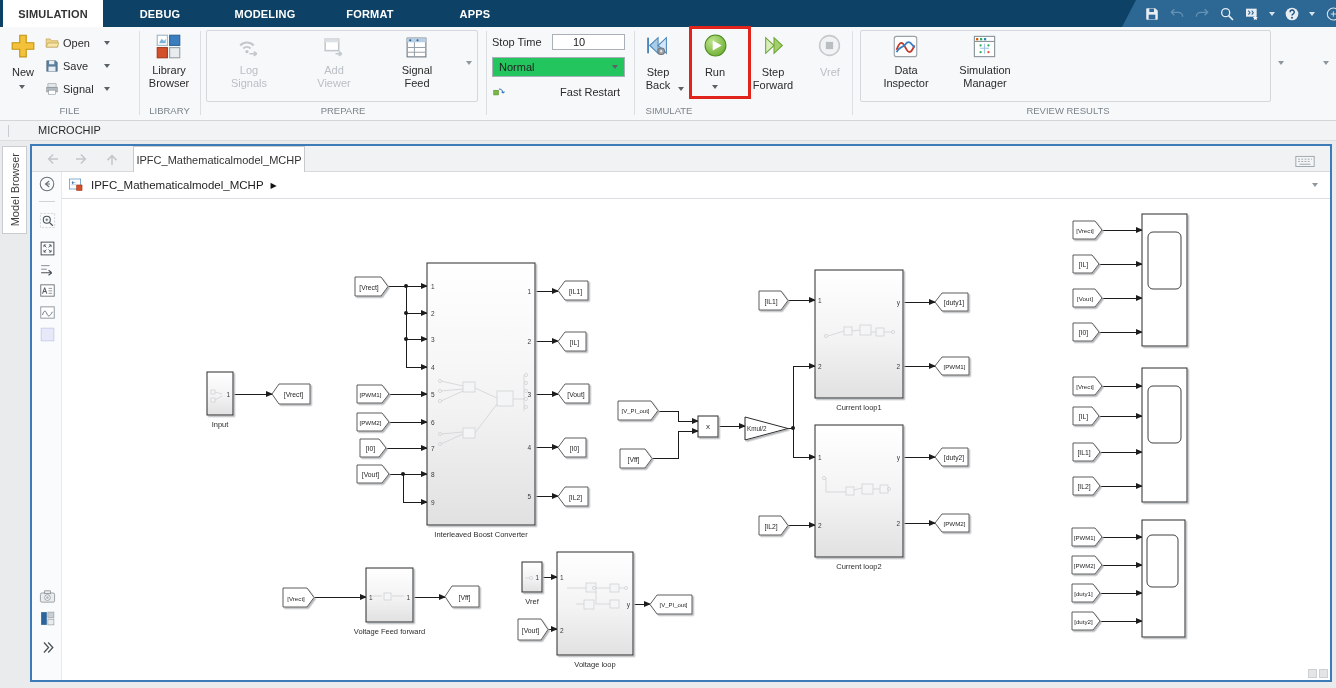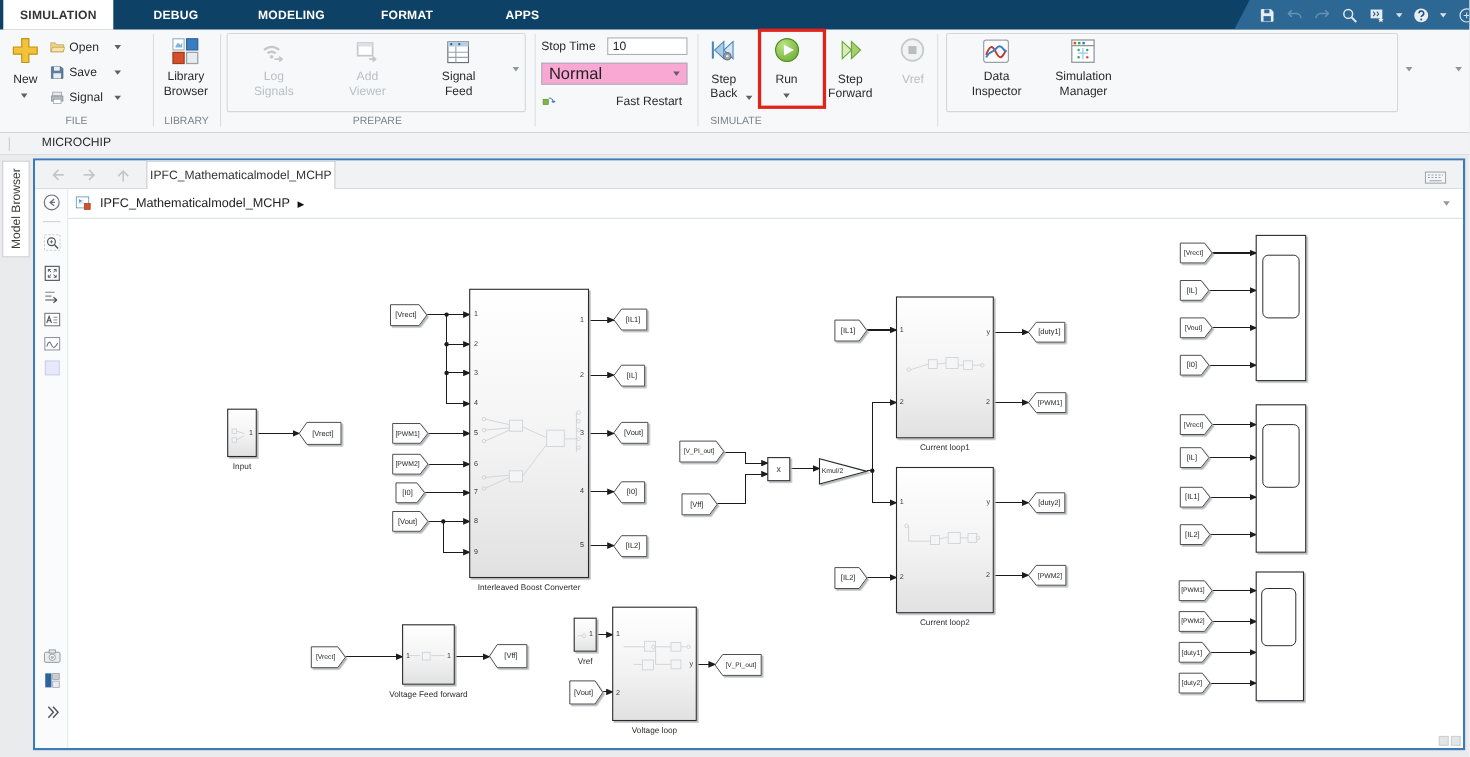--- a/index.html
+++ b/index.html
@@ -14,22 +14,22 @@
   .rlabel{font-size:11px;color:#2b2b2b;text-align:center;line-height:12.5px}
   .dis{color:#b9bfc5}
   .gl{font-size:9.5px;color:#7a838b;text-align:center}
   .caret{display:inline-block;width:0;height:0;border-left:3.5px solid transparent;border-right:3.5px solid transparent;border-top:4px solid #5a6268}
   .caret-w{border-top-color:#d7e3ee}
   .caret-g{border-top-color:#8f979e}
   .box{border:1px solid #d4d8db;border-radius:2px;background:#f7f8f9}
   .qa{display:flex;align-items:center;gap:9px;padding-left:22px;height:27px;background:#2d6793;clip-path:polygon(14px 0,100% 0,100% 100%,0 100%)}
   .qa-btn{display:inline-flex;align-items:center}
   .qa-dis{opacity:.5}
-  .sim-input{font-size:11px;border:1px solid #a9b0b7;padding:1px 4px;font-family:inherit;color:#222;background:#fff;width:100%;box-sizing:border-box}
-  .sel{border:1px solid #a9b0b7;background:#f9a8d4;font-size:15px;color:#222;display:flex;align-items:center;padding:0 6px;justify-content:space-between}
+  .sim-input{font-size:11px;border:1px solid #a9b0b7;padding:1px 20px;font-family:inherit;color:#222;background:#fff;width:100%;box-sizing:border-box}
+  .sel{border:1px solid #a9b0b7;background:#22c55e;font-size:11px;color:#222;display:flex;align-items:center;padding:0 6px;justify-content:space-between}
   .mcbar{left:0;top:121px;width:1336px;height:20px;background:#f2f3f4;border-bottom:1px solid #dcdfe2}
   .frame{left:30px;top:144px;width:1302px;height:538px;background:#fff;border:2px solid #3c7ab8}
   .docstrip{left:32px;top:146px;width:1298px;height:26px;background:#f1f2f3;border-bottom:1px solid #d8dbde}
   .doctab{left:133px;top:146px;width:172px;height:26px;background:#fff;border:1px solid #c6cacd;border-bottom:none;display:flex;align-items:center;justify-content:center;font-size:11px;color:#333}
   .navbtn{width:24px;height:20px;display:flex;align-items:center;justify-content:center}
   .bcrumb{left:62px;top:172px;width:1268px;height:27px;background:#fff;border-bottom:1px solid #dcdfe2;display:flex;align-items:center;gap:7px;padding-left:6px}
   .bc-title{font-size:11.5px;color:#1e1e1e}
   .bc-arrow{font-size:8px;color:#111}
   .palcol{left:32px;top:172px;width:30px;height:508px;background:#fafbfc;border-right:1px solid #e7e9eb}
   .pal-btn{left:36px;width:22px;height:20px;display:flex;align-items:center;justify-content:center}
@@ -262,20 +262,21 @@
       </svg>
     </span>
   <div class="abs rlabel" style="left:952px;top:64px;width:66px">Simulation Manager</div>
   <span class="abs caret caret-g" style="left:1278px;top:61px"></span>
   <span class="abs caret caret-g" style="left:1323px;top:61px"></span>
 
   <div class="abs gl" style="left:0;top:105px;width:139px">FILE</div>
   <div class="abs gl" style="left:139px;top:105px;width:61px">LIBRARY</div>
   <div class="abs gl" style="left:200px;top:105px;width:286px">PREPARE</div>
   <div class="abs gl" style="left:486px;top:105px;width:366px">SIMULATE</div>
+  <div class="abs gl" style="left:852px;top:105px;width:432px">REVIEW RESULTS</div>
 
   <div class="abs runbox"></div>
 
   <div class="abs mcbar">
     <span class="abs" style="left:8px;top:4px;width:1px;height:12px;background:#c9ccd0"></span>
     <span class="abs" style="left:38px;top:3px;font-size:11px;color:#2a2a2a">MICROCHIP</span>
   </div>
 
   <div class="abs frame"></div>
   <div class="abs docstrip"></div>

